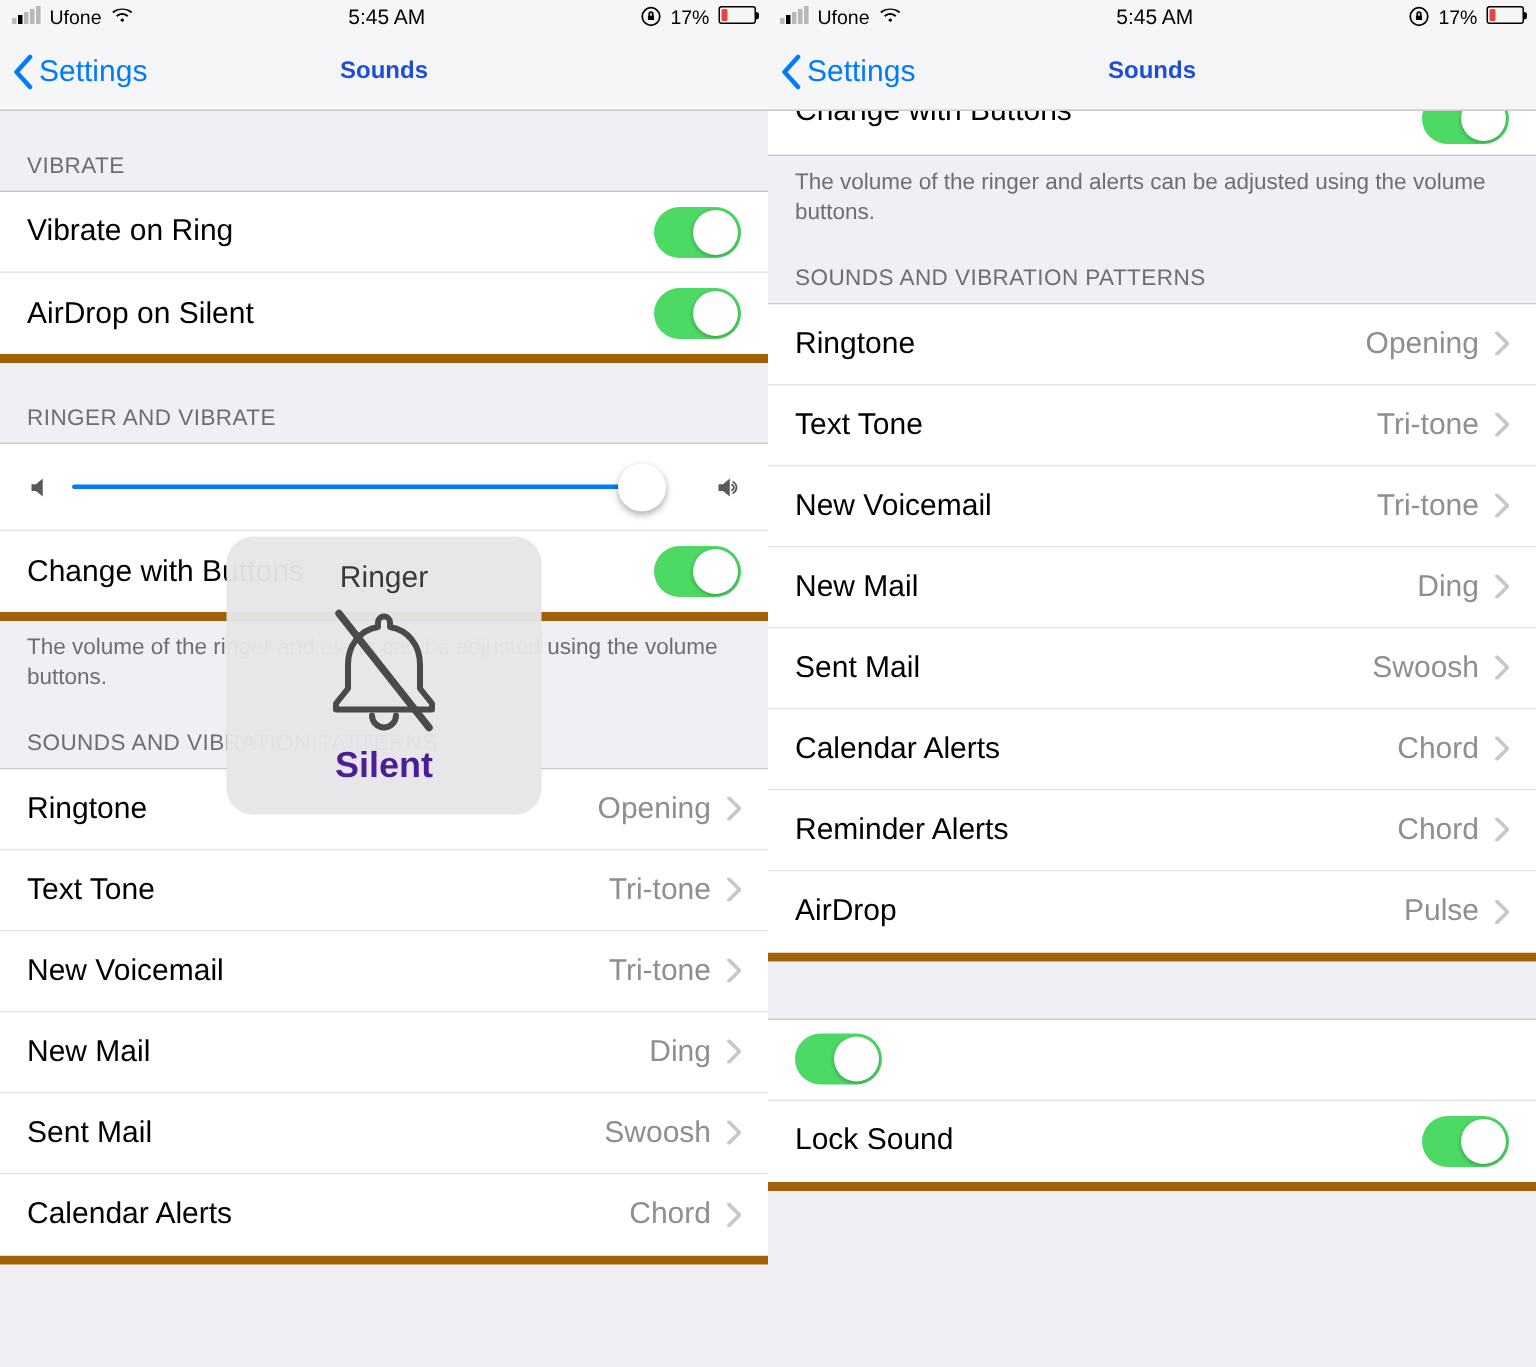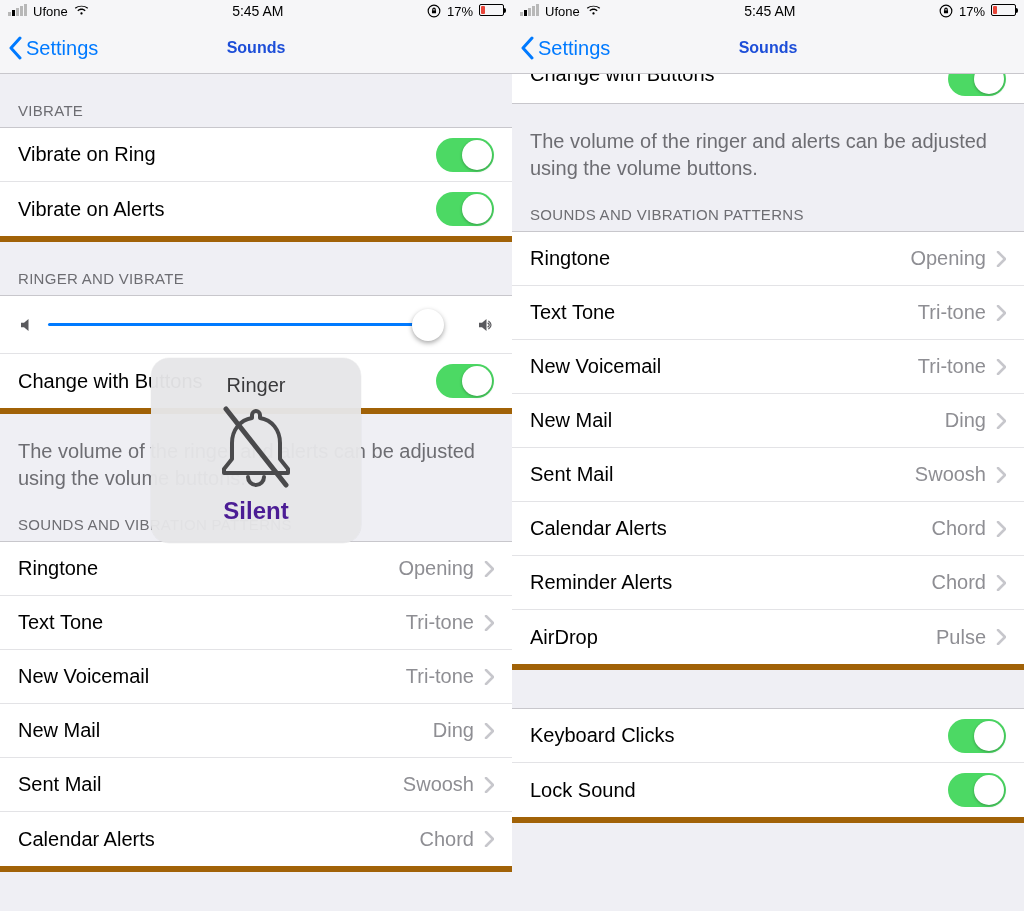--- a/index.html
+++ b/index.html
@@ -70,22 +70,22 @@
   
   .scroll { position:absolute; top:74px; left:0; right:0; bottom:0; overflow:hidden; }
   .section-header {
     padding: 28px 18px 8px;
     font-size: 15px;
     color: #6d6d72;
     letter-spacing: 0.3px;
   }
   .section-header.tight { padding-top: 18px; }
   .footer-note {
-    padding: 24px 18px 6px;
-    font-size: 20px;
+    padding: 8px 18px 6px;
+    font-size: 15px;
     color: #6d6d72;
     line-height: 1.35;
   }
   .group {
     background: #fff;
     border-top: 1px solid #c8c7cc;
     border-bottom: 6px solid #a16207;
   }
   .row {
     display: flex;
@@ -204,21 +204,21 @@
   <div class="scroll">
     <div class="section-header">VIBRATE</div>
     <div class="group">
       <div class="row">
         <span class="row-label">Vibrate on Ring</span>
         <div class="switch">
             <div class="knob"></div>
           </div>
       </div>
       <div class="row">
-        <span class="row-label">Vibrate on Alerts</span>
+        <span class="row-label">AirDrop on Silent</span>
         <div class="switch">
             <div class="knob"></div>
           </div>
       </div>
     </div>
 
     <div class="section-header">RINGER AND VIBRATE</div>
     <div class="group">
       <div class="slider-row">
         <svg class="speaker-icon" viewBox="0 0 24 24">
@@ -408,21 +408,20 @@
           <svg class="disclosure" viewBox="0 0 10 16">
             <path d="M2 1l7 7-7 7" stroke="#c7c7cc" stroke-width="2.5" fill="none" stroke-linecap="round" stroke-linejoin="round"></path>
           </svg>
         </div>
       </div>
 
     <div class="gap"></div>
 
     <div class="group">
       <div class="row">
-        <span class="row-label">Keyboard Clicks</span>
         <div class="switch">
             <div class="knob"></div>
           </div>
       </div>
       <div class="row">
         <span class="row-label">Lock Sound</span>
         <div class="switch">
             <div class="knob"></div>
           </div>
       </div>

